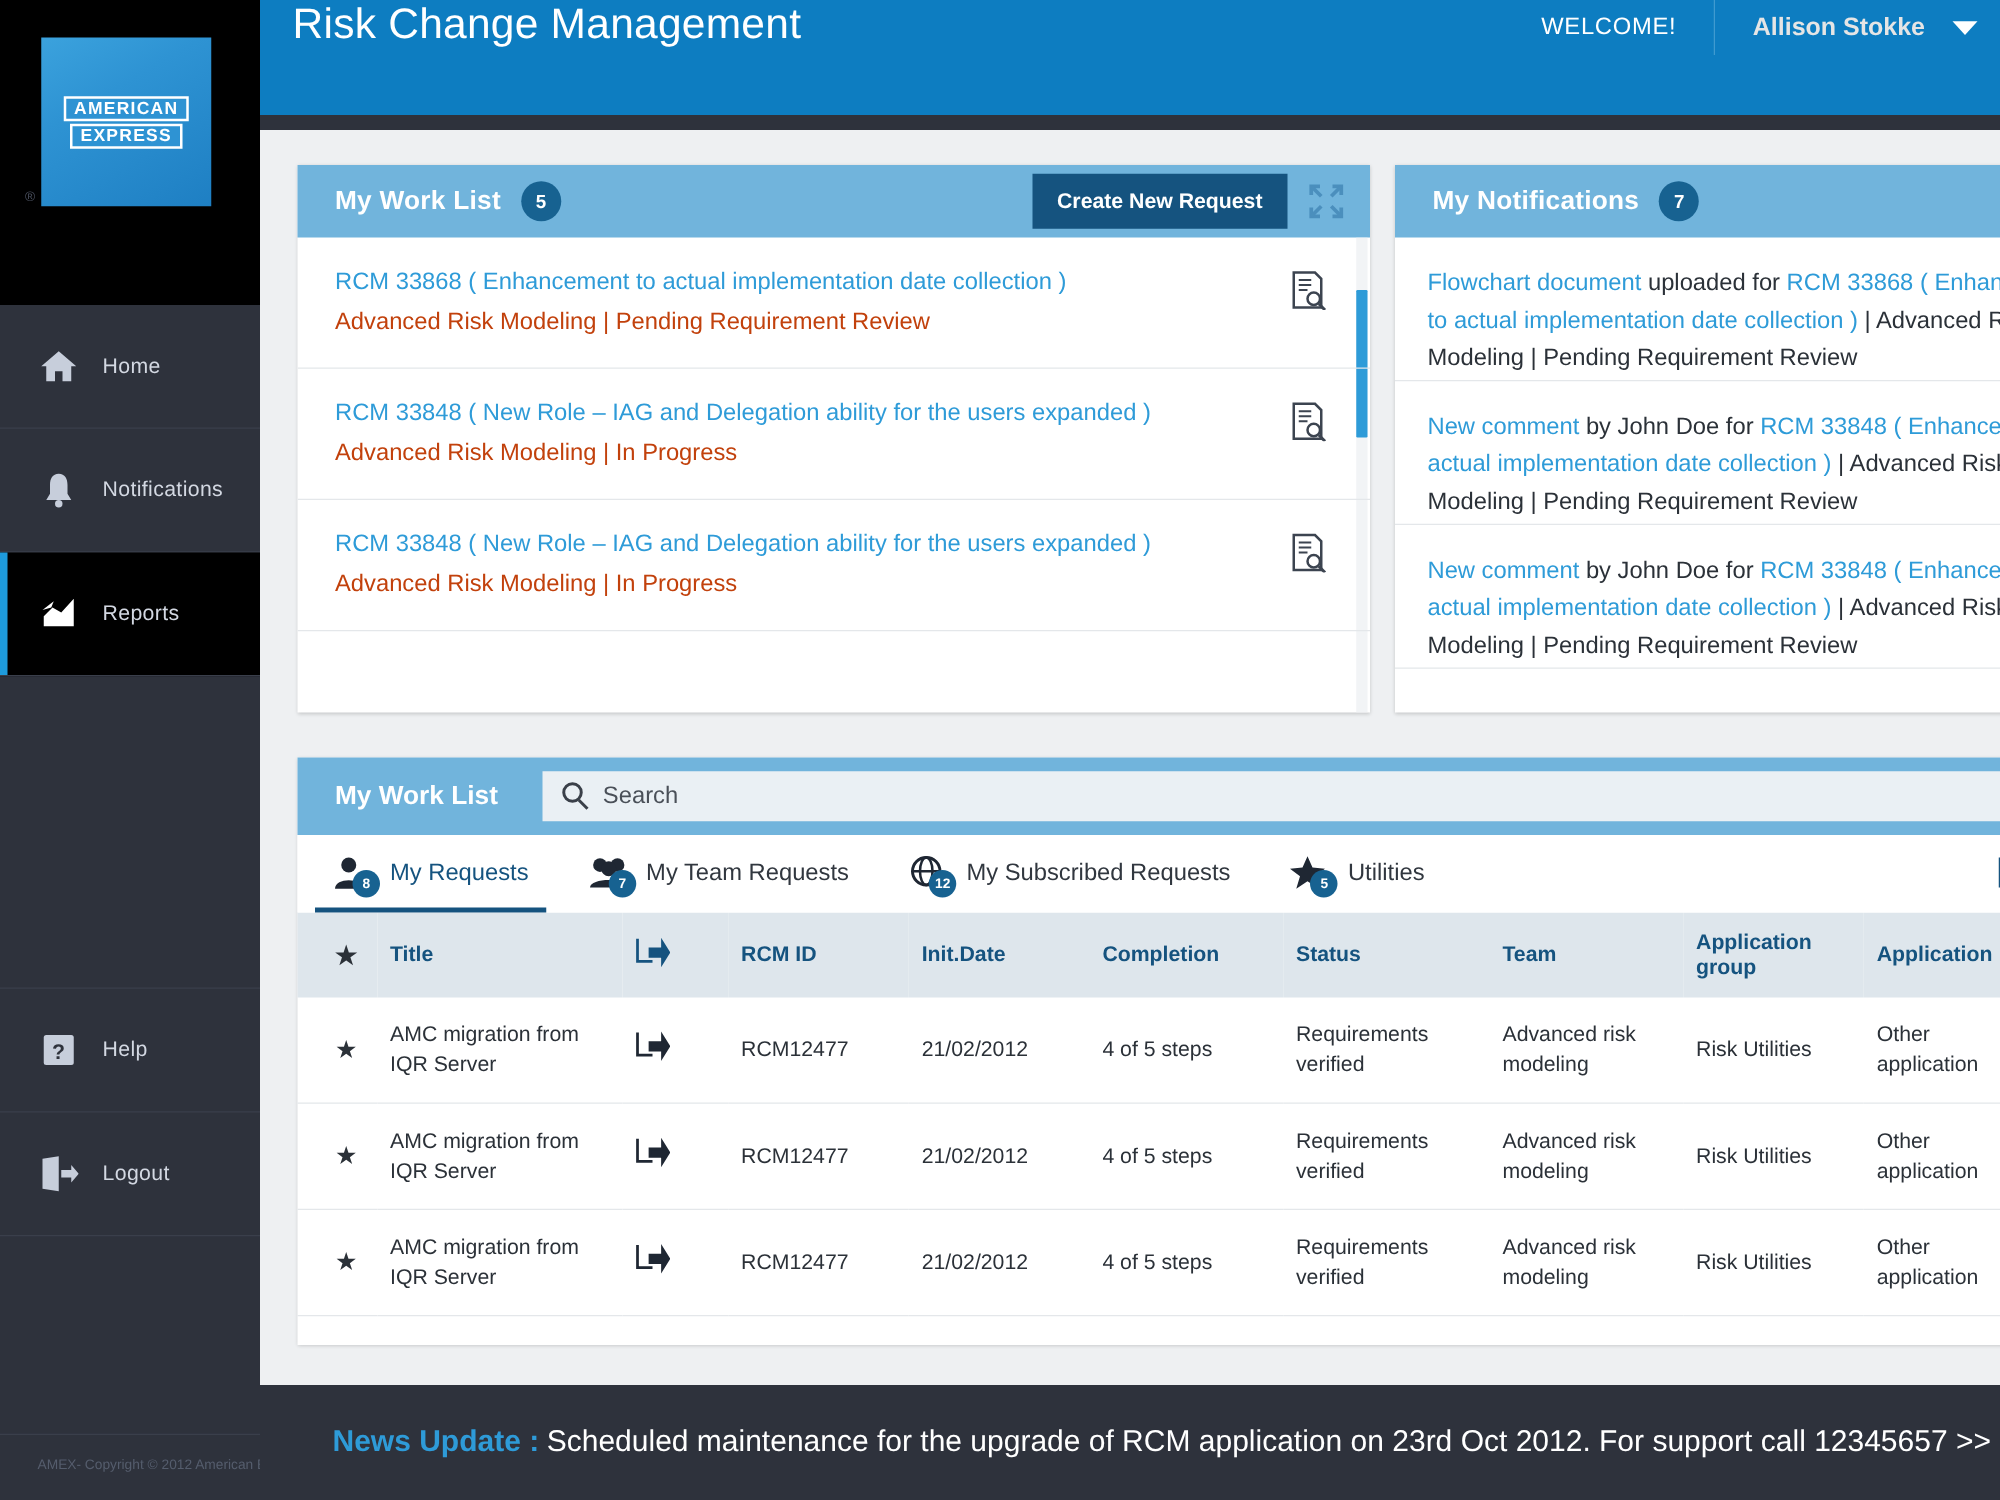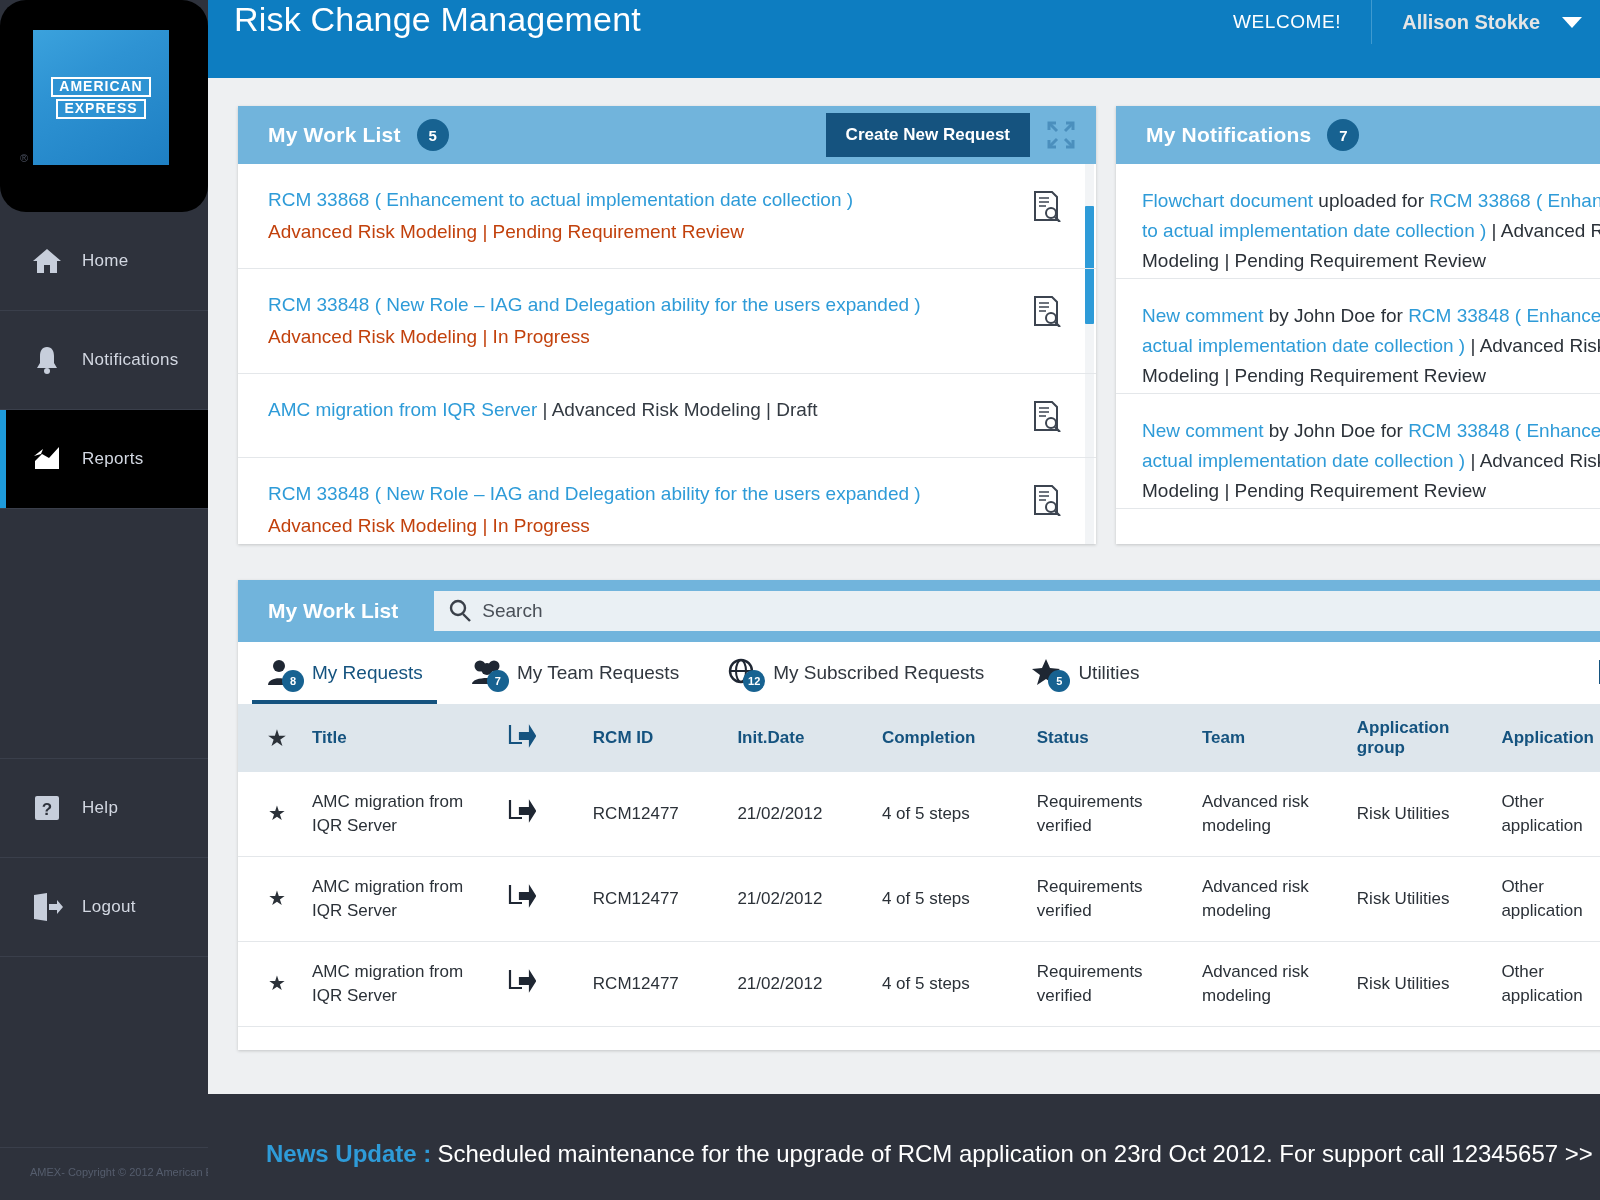--- a/index.html
+++ b/index.html
@@ -11,23 +11,22 @@
   }
   #app { position: relative; width: 1600px; height: 1200px; }
 
   
   .sidebar {
     position: absolute; left: 0; top: 0;
     width: 208px; height: 1200px;
     background: #2e323c;
   }
   .logo-zone {
-    height: 212px; background: #000000;
+    height: 244px; background: #000000;
     position: relative;
-    border-radius: 26px;
   }
   .amex-logo {
     position: absolute; left: 33px; top: 30px;
     width: 136px; height: 135px;
     background: linear-gradient(150deg,#3ba2dd 0%, #2e93d3 35%, #1e7fc3 100%);
     display: flex; flex-direction: column;
     align-items: center; justify-content: center;
   }
   .amex-line {
     background: #2e93d3;
@@ -104,21 +103,21 @@
   .caret-down {
     margin-left: 22px;
     width: 0; height: 0;
     border-left: 10px solid transparent;
     border-right: 10px solid transparent;
     border-top: 11px solid #ffffff;
   }
 
   
   .content {
-    position: absolute; left: 208px; top: 78px;
+    position: absolute; left: 208px; top: 104px;
     width: 1392px; height: 1016px;
     background: #eef0f2;
   }
 
   .panel {
     position: absolute;
     background: #ffffff;
     box-shadow: 0 1px 3px rgba(0,0,0,.18);
   }
   .panel-head {
@@ -408,34 +407,20 @@
           <span class="doc-icon">
             <svg width="30" height="32" viewBox="0 0 30 32">
               <path d="M3 2 L20 2 L25 7 L25 30 L3 30 Z" fill="none" stroke="#3c4450" stroke-width="2"></path>
               <path d="M7 8 L17 8 M7 12 L17 12 M7 16 L14 16" stroke="#3c4450" stroke-width="1.6"></path>
               <circle cx="19" cy="23" r="5" fill="#fff" stroke="#3c4450" stroke-width="2"></circle>
               <path d="M23 27 L28 32" stroke="#3c4450" stroke-width="2.4"></path>
             </svg>
           </span>
         </div>
 
-        <div class="wl-item" style="min-height:84px;">
-          <div class="wl-title">
-            <span>AMC migration from IQR Server</span>
-            <span class="inline-meta">| Advanced Risk Modeling |  Draft</span>
-          </div>
-          <span class="doc-icon">
-            <svg width="30" height="32" viewBox="0 0 30 32">
-              <path d="M3 2 L20 2 L25 7 L25 30 L3 30 Z" fill="none" stroke="#3c4450" stroke-width="2"></path>
-              <path d="M7 8 L17 8 M7 12 L17 12 M7 16 L14 16" stroke="#3c4450" stroke-width="1.6"></path>
-              <circle cx="19" cy="23" r="5" fill="#fff" stroke="#3c4450" stroke-width="2"></circle>
-              <path d="M23 27 L28 32" stroke="#3c4450" stroke-width="2.4"></path>
-            </svg>
-          </span>
-        </div>
 
         <div class="wl-item">
           <div class="wl-title">RCM 33848 ( New Role – IAG and Delegation ability for the users expanded )</div>
           <div class="wl-meta">Advanced Risk Modeling |  In Progress</div>
           <span class="doc-icon">
             <svg width="30" height="32" viewBox="0 0 30 32">
               <path d="M3 2 L20 2 L25 7 L25 30 L3 30 Z" fill="none" stroke="#3c4450" stroke-width="2"></path>
               <path d="M7 8 L17 8 M7 12 L17 12 M7 16 L14 16" stroke="#3c4450" stroke-width="1.6"></path>
               <circle cx="19" cy="23" r="5" fill="#fff" stroke="#3c4450" stroke-width="2"></circle>
               <path d="M23 27 L28 32" stroke="#3c4450" stroke-width="2.4"></path>

